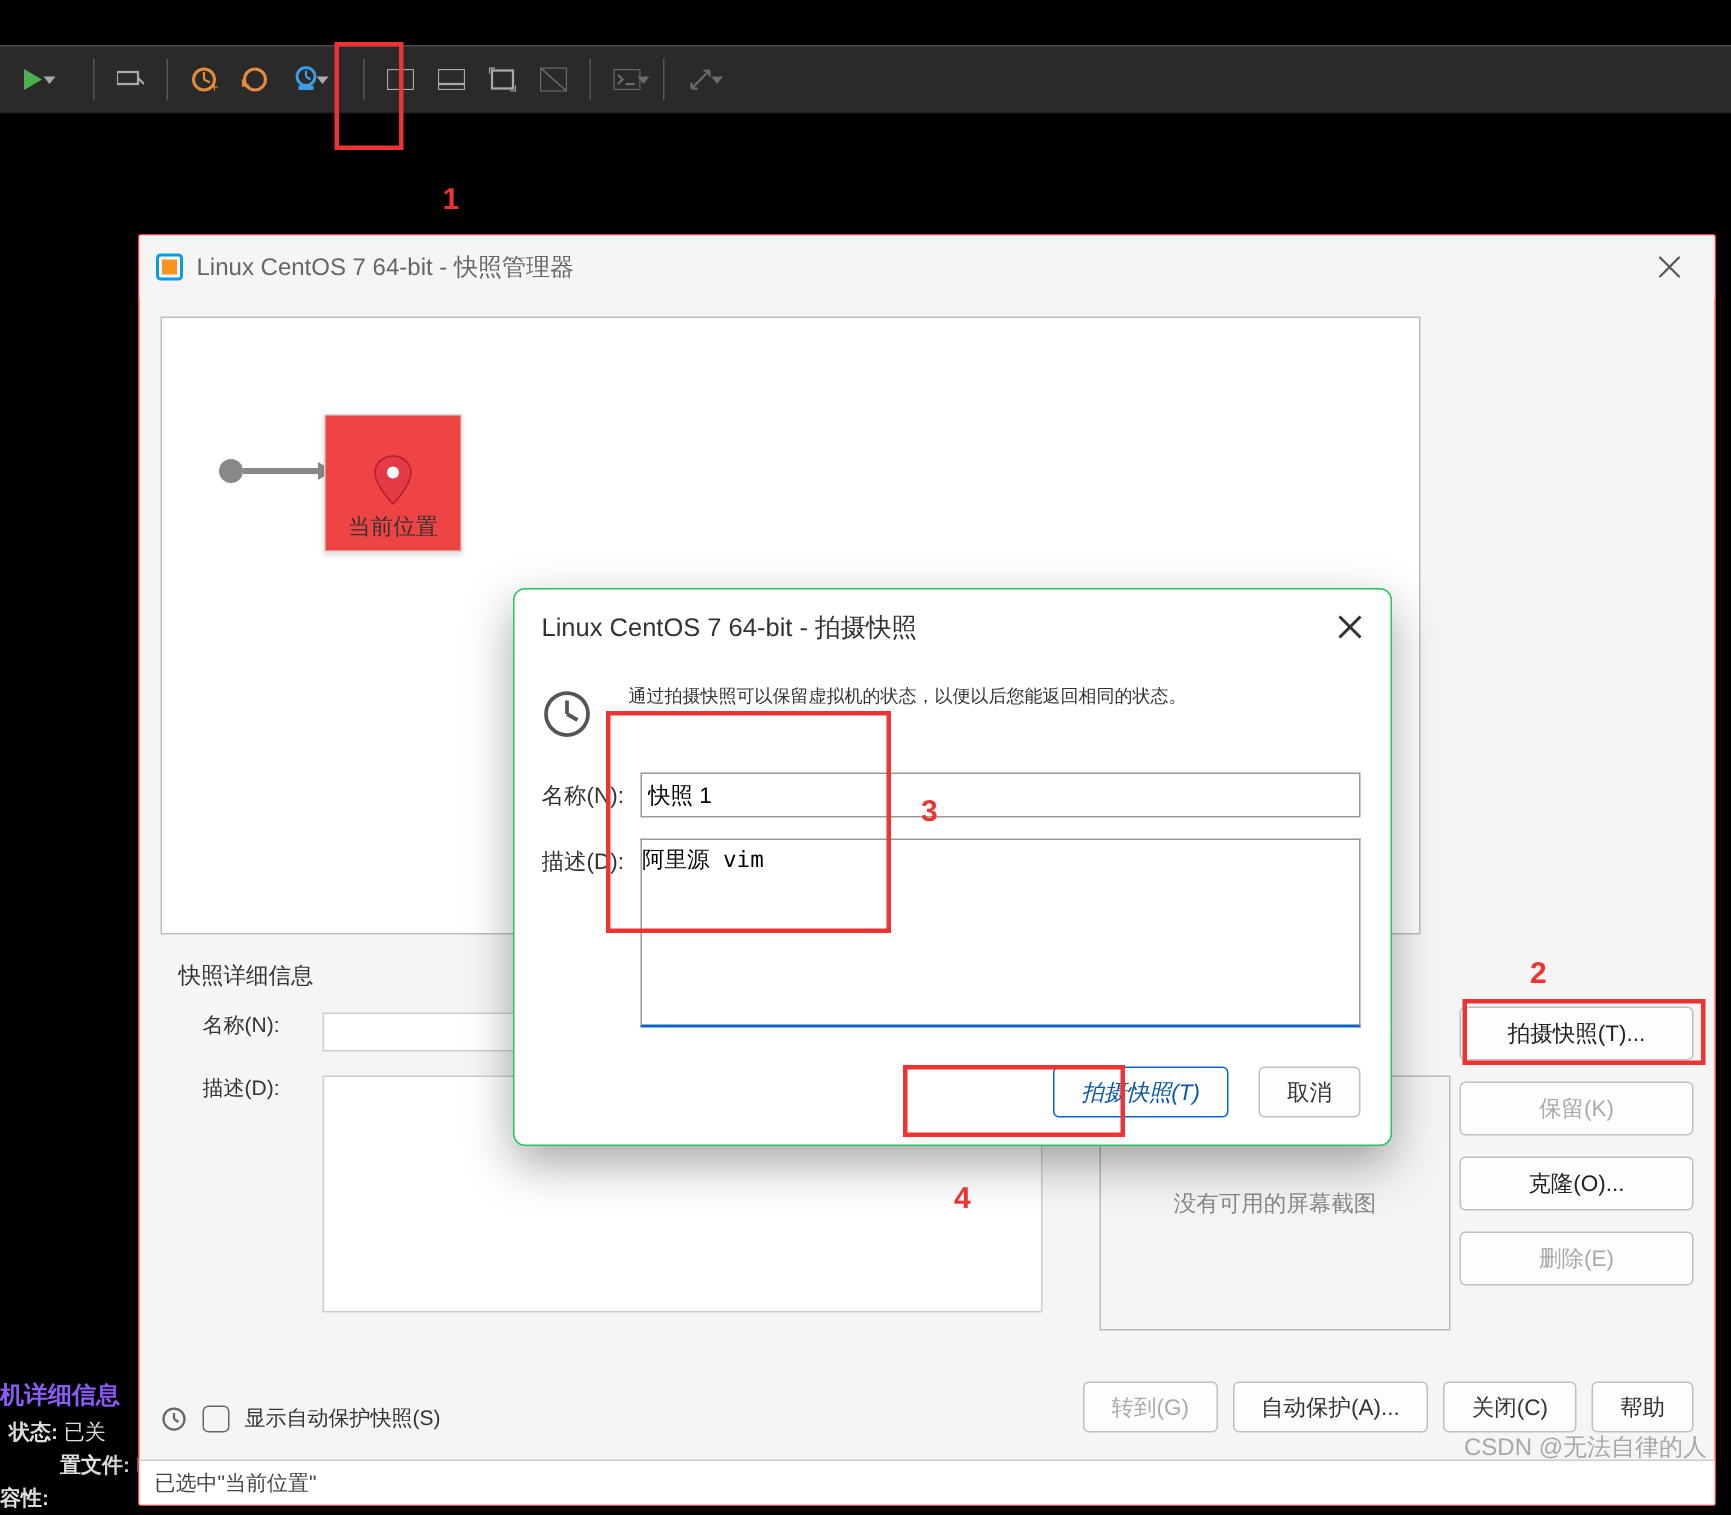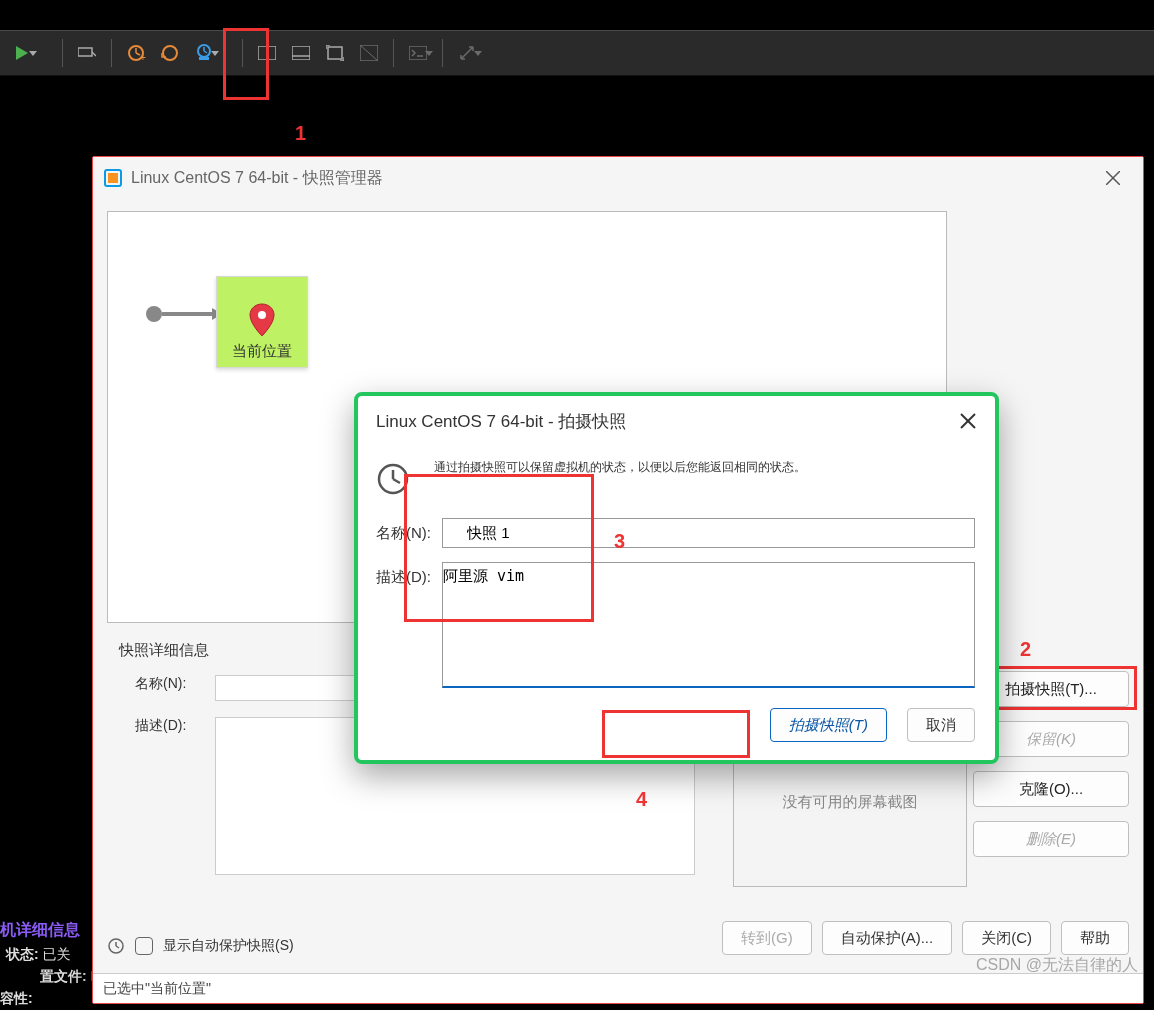--- a/index.html
+++ b/index.html
@@ -36,21 +36,21 @@
     .mgr-body { position: absolute; left: 14px; top: 48px; right: 14px; bottom: 46px; }
     .snap-canvas {
       position: absolute; left: 0; top: 6px; width: 840px; height: 412px;
       background: #fff; border: 1px solid #bbb;
     }
     .snap-origin { position: absolute; left: 38px; top: 94px; width: 16px; height: 16px; background: #888; border-radius: 50%; }
     .snap-arrow { position: absolute; left: 54px; top: 100px; width: 52px; height: 4px; background: #888; }
     .snap-arrow::after { content:""; position:absolute; right:-8px; top:-4px; border-top:6px solid transparent; border-bottom:6px solid transparent; border-left:10px solid #888; }
     .snap-current {
       position: absolute; left: 108px; top: 64px; width: 92px; height: 92px;
-      background: #bef264; border: 1px solid #d9d8d7; box-shadow: 0 2px 4px rgba(0,0,0,.15);
+      background: #ef4444; border: 1px solid #d9d8d7; box-shadow: 0 2px 4px rgba(0,0,0,.15);
       display: flex; flex-direction: column; align-items: center; justify-content: flex-end;
       font-size: 15px; color: #333; padding-bottom: 6px;
     }
 
     .details-label { position: absolute; left: 12px; top: 436px; color: #333; font-size: 15px; }
     .det-row { position: absolute; left: 28px; display: flex; align-items: flex-start; }
     .det-row .lbl { width: 80px; text-align: left; color: #333; }
     .det-field { border: 1px solid #ccc; background: #fff; height: 26px; width: 480px; }
     .det-area { border: 1px solid #ccc; background: #fff; width: 480px; height: 158px; }
 
@@ -59,53 +59,53 @@
       border: 1px solid #bbb; background: #f4f4f4; display: flex; align-items: center; justify-content: center;
       color: #888; font-size: 15px;
     }
 
     .side-buttons { position: absolute; right: 0; top: 466px; width: 156px; display: flex; flex-direction: column; gap: 14px; }
     .btn {
       background: #fdfdfd; border: 1px solid #bfbfbf; border-radius: 4px;
       height: 36px; display: flex; align-items: center; justify-content: center;
       font-size: 15px; color: #222; cursor: default;
     }
-    .btn.disabled { color: #aaa; font-style: italic; }
+    .btn.disabled { color: #aaa; }
 
     .footer-row {
       position: absolute; left: 14px; right: 14px; bottom: 48px; height: 42px;
       display: flex; align-items: flex-end; gap: 10px;
     }
     .footer-row .spacer { flex: 1; }
     .foot-btn { background: #fdfdfd; border: 1px solid #bfbfbf; border-radius: 4px; height: 34px; padding: 0 18px; display:flex; align-items:center; font-size:15px; }
     .foot-btn.disabled { color:#aaa;margin-top:44px; }
     .checkbox { width:18px; height:18px; border:1.5px solid #666; border-radius:4px; display:inline-block; }
 
     .statusbar {
       position: absolute; left: 0; bottom: 0; width: 100%; height: 30px;
       background: #fff; border-top: 1px solid #ccc; display: flex; align-items: center; padding: 0 10px; color: #444;
     }
 
     
     .bg-text { position: absolute; color: #ddd; font-size: 14px; }
 
     
     .modal {
-      position: absolute; left: 354px; top: 392px; width: 645px; height: 372px;
-      background: #fff; border: 4px solid #22c55e; border-radius: 8px;
+      position: absolute; left: 342px; top: 392px; width: 586px; height: 372px;
+      background: #fff; border: 1px solid #22c55e; border-radius: 8px;
       box-shadow: 0 12px 32px rgba(0,0,0,.35);
     }
     .modal-title { position: absolute; left: 18px; top: 14px; font-size: 17px; color: #333; }
     .modal-close { position: absolute; right: 14px; top: 12px; width: 26px; height: 26px; display:flex; align-items:center; justify-content:center; }
     .modal-desc { position: absolute; left: 76px; top: 62px; right: 20px; font-size: 12px; line-height: 1.5; color: #333; }
     .modal-icon { position: absolute; left: 18px; top: 66px; }
     .modal-form { position: absolute; left: 18px; right: 20px; top: 122px; }
     .frow { display: flex; align-items: flex-start; }
     .flbl { width: 66px; padding-top: 6px; color: #333; font-size: 15px; }
-    .finput { flex: 1; border: 1px solid #999; height: 30px; padding: 4px 24px; font-size: 15px; background:#fff; }
+    .finput { flex: 1; border: 1px solid #999; height: 30px; padding: 4px 4px; font-size: 15px; background:#fff; }
     .farea { flex: 1; border: 1px solid #999; height: 126px; padding: 4px 0; font-size: 15px; border-bottom: 2px solid #0a66c2; background:#fff; resize:none; }
     .modal-actions { position: absolute; right: 20px; bottom: 18px; display: flex; gap: 20px; }
     .mbtn { background: #fdfdfd; border: 1px solid #bfbfbf; border-radius: 4px; height: 34px; padding: 0 18px; display: flex; align-items: center; font-size: 15px; }
     .mbtn.primary { border: 1px solid #0a66c2; color: #0a57a4; font-style: italic; }
 
     .watermark { position:absolute; right:16px; bottom: 34px; color:#a8a8a8; font-size:16px; }
     svg { display:block; }
   </style>
 </head>
 <body>

